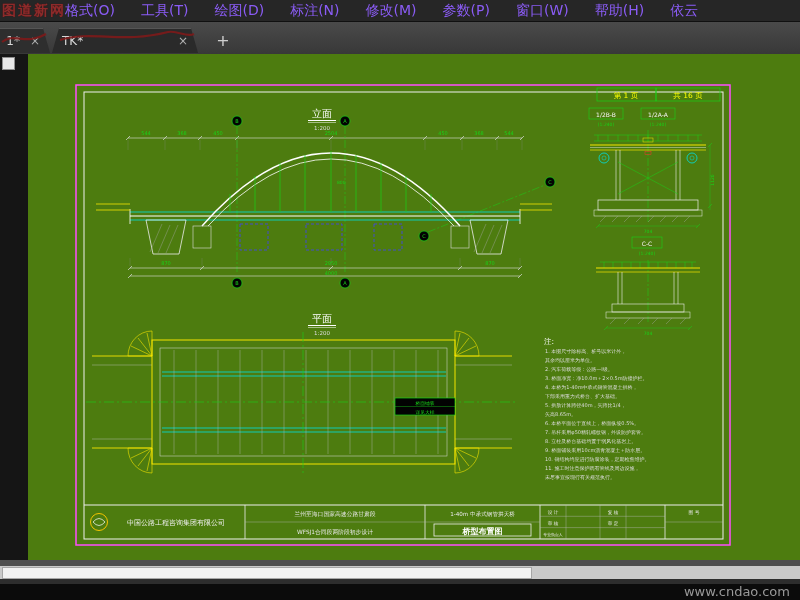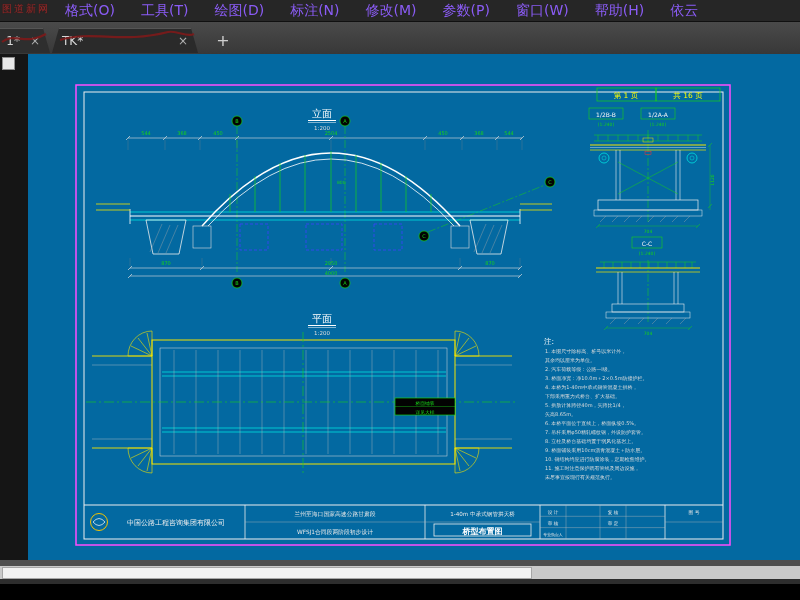--- a/index.html
+++ b/index.html
@@ -3,38 +3,38 @@
 <meta charset="utf-8">
 <style>
   html,body{margin:0;padding:0;background:#000;}
   .app{position:relative;width:800px;height:600px;overflow:hidden;background:#000;
        font-family:"DejaVu Sans","Liberation Sans",sans-serif;}
 
   
   .menubar{position:absolute;top:0;left:0;right:0;height:22px;background:#262626;
            border-bottom:1px solid #101010;display:flex;align-items:center;padding-left:52px;box-sizing:border-box;}
   .menu-item{color:#8b5cf6;font-size:14px;padding:8px 13px;height:100%;display:flex;align-items:center;cursor:default;white-space:nowrap;}
-  .wm-topleft{position:absolute;left:2px;top:2px;color:#8c2b2b;font-size:10px;font-weight:normal;
+  .wm-topleft{position:absolute;left:2px;top:2px;color:#8c2b2b;font-size:14px;font-weight:bold;
               letter-spacing:2px;text-shadow:0 0 1px #5a1010;pointer-events:none;}
 
   
   .tabbar{position:absolute;top:22px;left:0;right:0;height:32px;background:linear-gradient(#4a4a4a,#383838);
           border-bottom:1px solid #1c1c1c;}
   .tab{position:absolute;top:6px;height:25px;background:#2e2e2e;color:#d8d8d8;display:flex;align-items:center;
        font-size:12px;padding:0 10px;box-sizing:border-box;
        clip-path:polygon(7px 0, calc(100% - 7px) 0, 100% 100%, 0 100%);border-top:1px solid #555;}
   .tab .close{margin-left:10px;color:#b0b0b0;font-size:12px;line-height:1;}
   .tab1{left:-16px;width:66px;justify-content:flex-end;}
   .tab2{left:52px;width:146px;justify-content:space-between;background:#2a2a2a;text-align:right;}
   .newtab{position:absolute;left:212px;top:9px;width:22px;height:19px;color:#cfcfcf;font-size:16px;
           display:flex;align-items:center;justify-content:center;}
   .scribbles{position:absolute;inset:0;pointer-events:none;}
 
   
-  .canvas{position:absolute;top:54px;left:0;width:800px;height:506px;background:#0369a1;}
+  .canvas{position:absolute;top:54px;left:0;width:800px;height:506px;background:#4d7c0f;}
   .left-strip{position:absolute;left:0;top:0;width:28px;height:506px;background:#151515;}
   .viewport-chip{position:absolute;left:2px;top:3px;width:11px;height:11px;background:#e8e8e8;border:1px solid #8f8f8f;}
   svg{font-family:"DejaVu Sans","Liberation Sans",sans-serif;}
   svg text{user-select:none;}
 
   
   .strip-top{position:absolute;top:560px;left:0;right:0;height:6px;background:#4e4e4e;}
   .hscroll{position:absolute;top:566px;left:0;right:0;height:13px;background:#c9c9c9;}
   .hscroll .thumb{position:absolute;left:2px;top:1px;height:10px;width:66%;background:#f1f1f1;border:1px solid #a6a6a6;}
   .strip-bottom{position:absolute;top:579px;left:0;right:0;height:5px;background:#2d2d2d;}
@@ -316,14 +316,17 @@
         <text x="694" y="459.5" font-size="4.8" fill="#e8e8e8" text-anchor="middle">图 号</text>
       </g>
     </svg>
   </div>
 
   <div class="strip-top"></div>
   <div class="hscroll">
     <div class="thumb"></div>
   </div>
   <div class="strip-bottom"></div>
+  <div class="statusbar">
+    <span class="wm-bottom">www.cndao.com</span>
+  </div>
 
 </div>
 
 </body></html>

